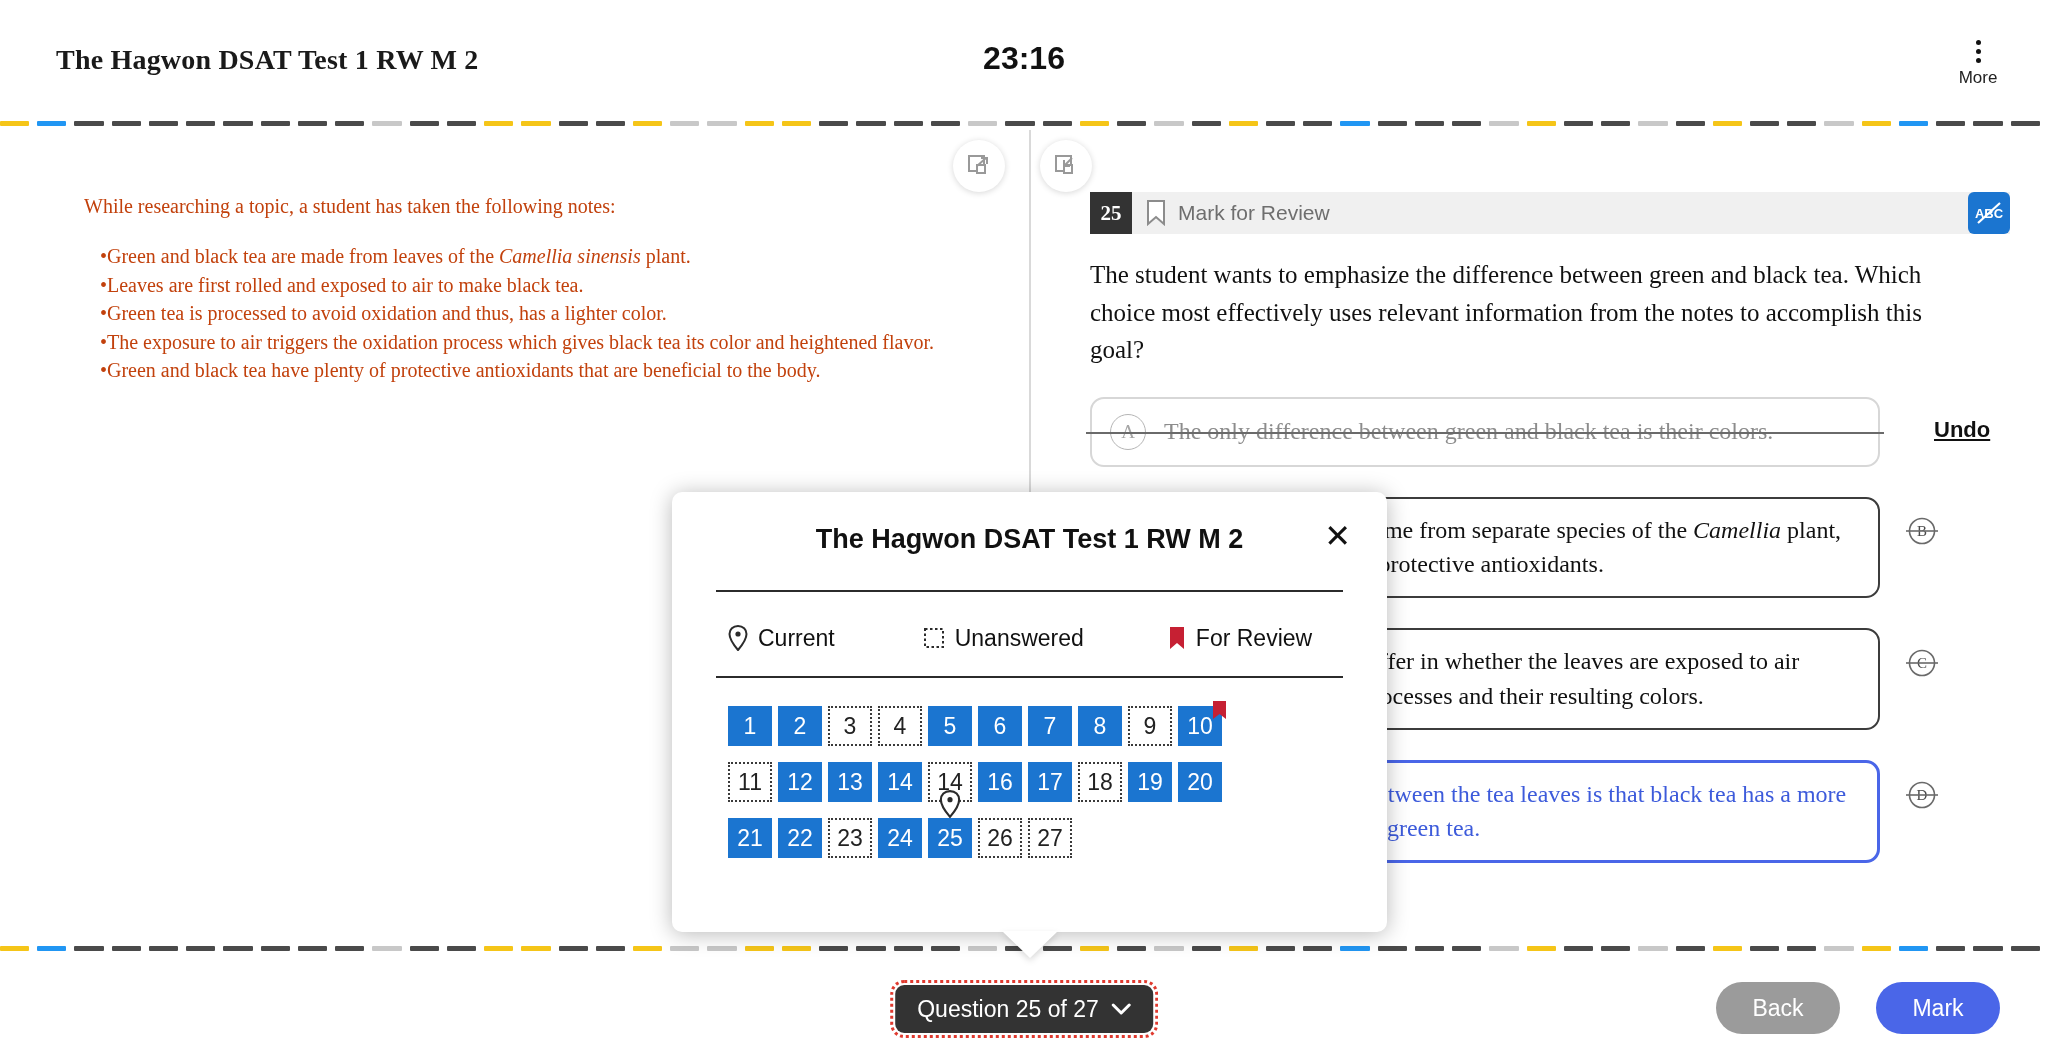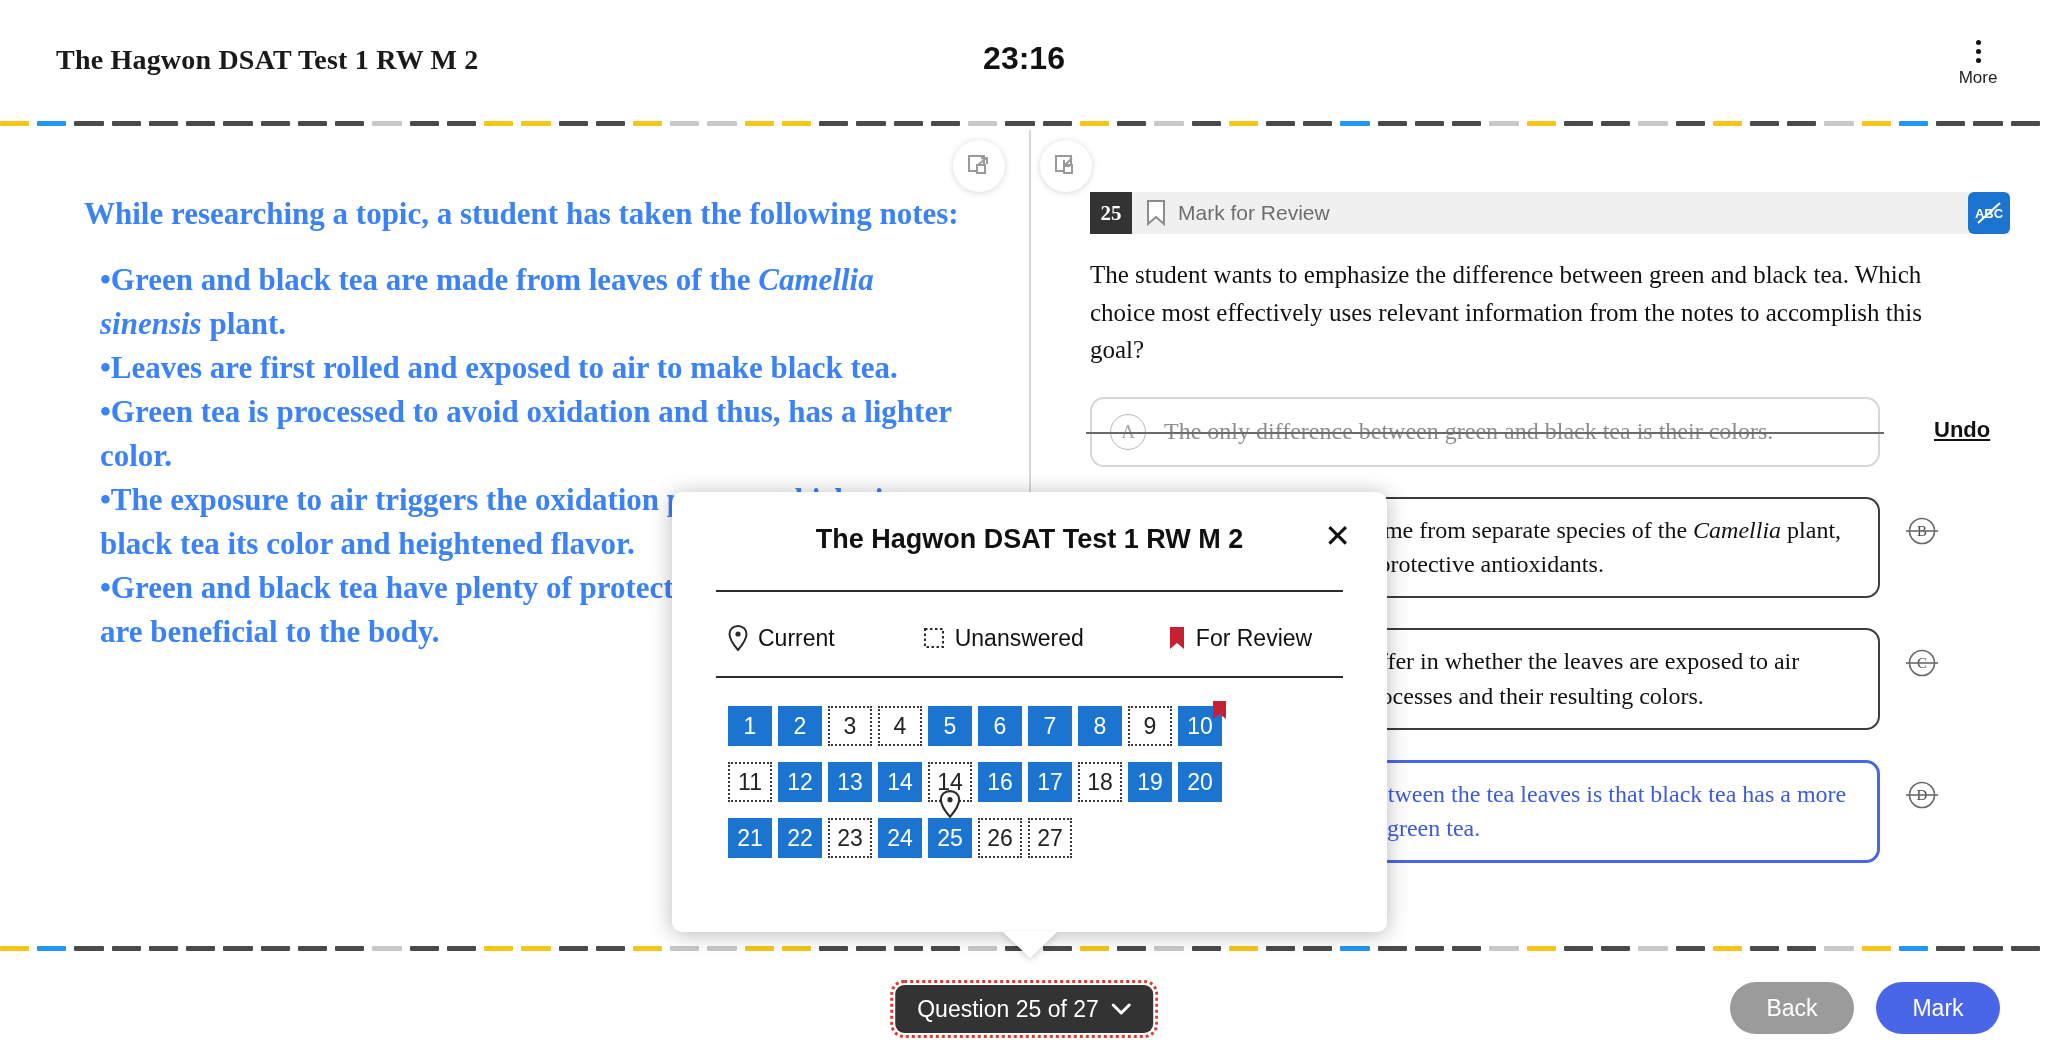--- a/index.html
+++ b/index.html
@@ -44,21 +44,21 @@
     position:absolute; width:52px; height:52px; border-radius:50%;
     background:#fff; box-shadow:0 1px 6px rgba(0,0,0,.16);
     display:flex; align-items:center; justify-content:center; cursor:pointer;
   }
   .expand-btn.left { left:953px; top:140px; }
   .expand-btn.right { left:1040px; top:140px; }
 
   
   .passage {
     position:absolute; left:84px; top:192px; width:890px;
-    font-family:"Liberation Serif", serif; font-size:31px; color:#3b82f6; line-height:1.42;font-weight:bold;
+    font-family:"Liberation Serif", serif; font-size:20px; color:#c2410c; line-height:1.42;
   }
   .passage p { margin:0 0 22px 0; }
   .notes { margin:16px; }
   .notes div { margin:0 0 0 0; }
   .ital { font-style:italic; }
 
   
   .qpanel { position:absolute; left:1090px; top:192px; width:920px; }
   .qbar { display:flex; align-items:center; height:42px; background:#f0f0f0; position:relative; }
   .qnum {
@@ -155,21 +155,21 @@
   }
 
   
   .qpicker {
     position:absolute; left:50%; transform:translateX(-50%); top:985px;
     background:#333; color:#fff; border-radius:9px; padding:0 22px; height:48px;
     display:flex; align-items:center; font-size:23px; cursor:pointer;
     outline:3px dotted #e03a2f; outline-offset:2px; z-index:60;
   }
   .qpicker .chev { margin-left:12px; display:flex; }
-  .nav-btns { position:absolute; right:48px; top:982px; display:flex; gap:22px; }
+  .nav-btns { position:absolute; right:48px; top:982px; display:flex; gap:36px; }
   .nav-btn {
     border-radius:26px; height:52px; min-width:124px; border:none;
     display:flex; align-items:center; justify-content:center;
     color:#fff; font-size:23px; cursor:pointer;
     font-family:"Liberation Sans", sans-serif;
   }
   .nav-btn.back { background:#9b9b9b; }
   .nav-btn.next { background:#4a66e8; }
 </style>
 </head>

